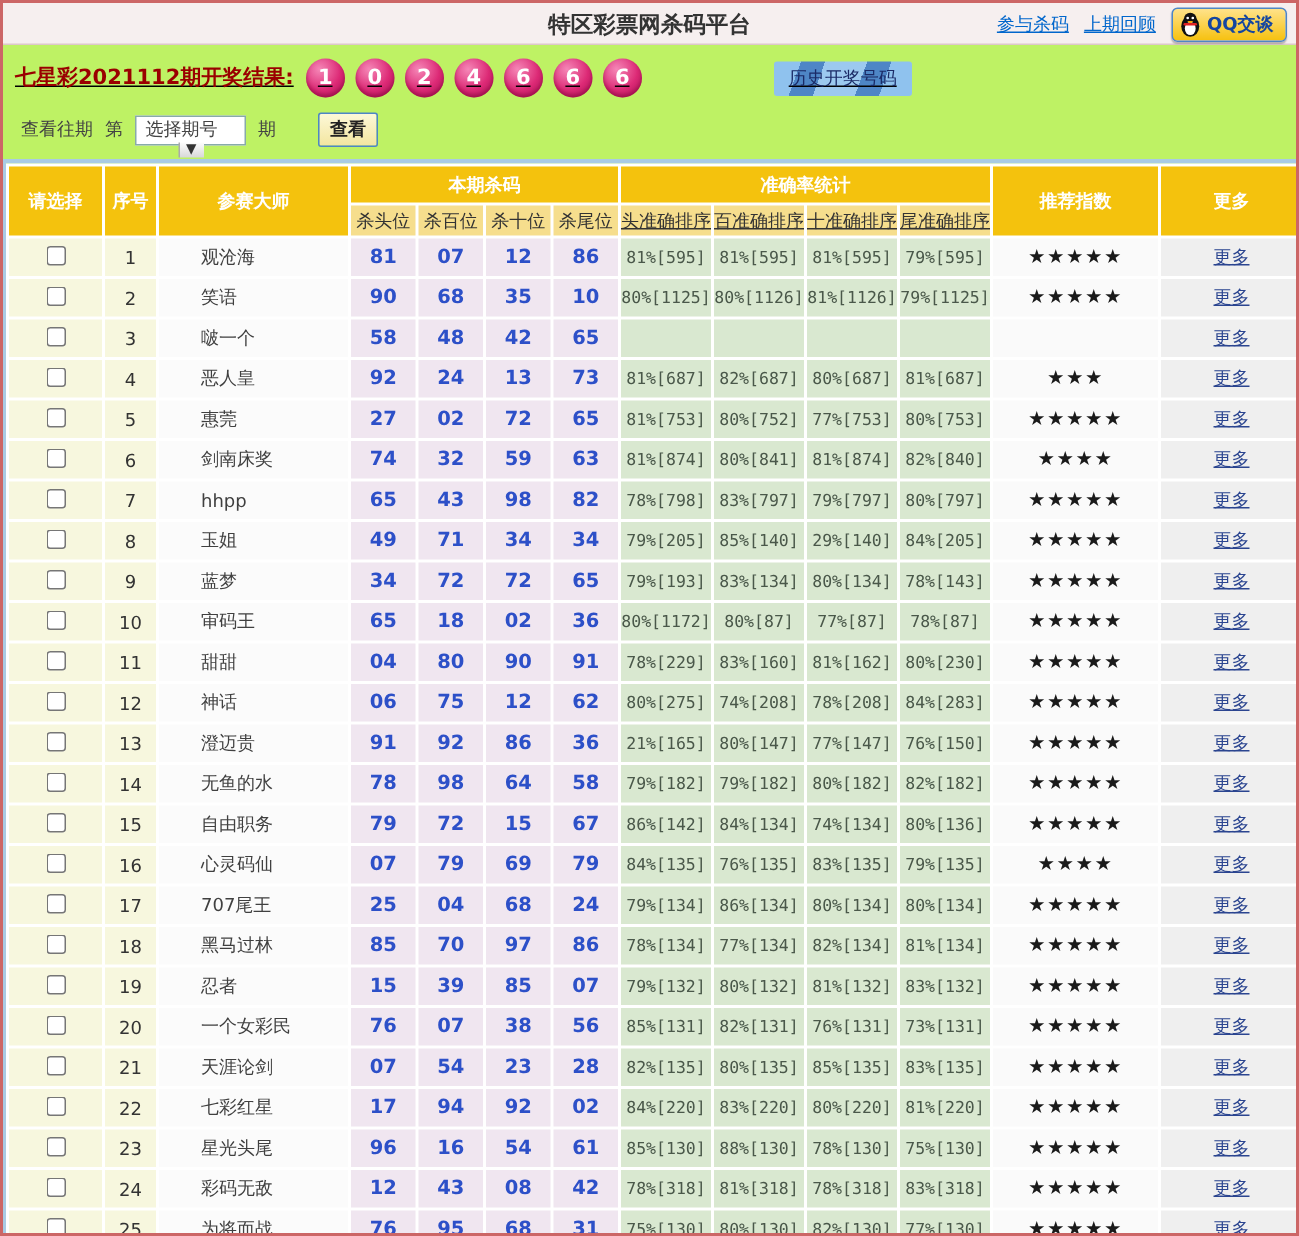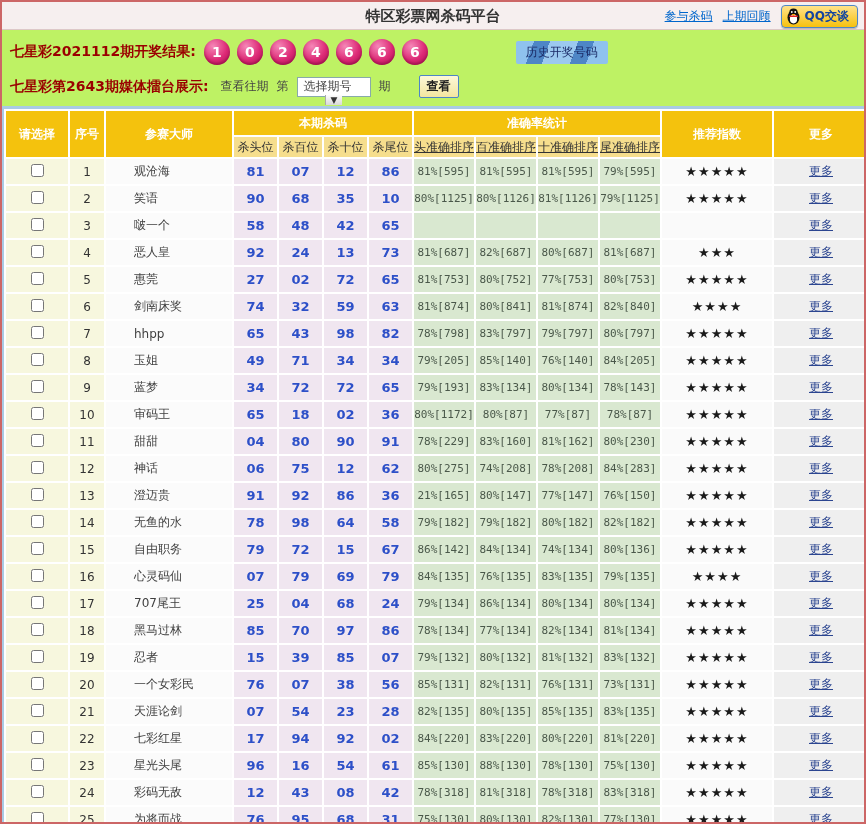--- a/index.html
+++ b/index.html
@@ -9,21 +9,21 @@
 
   
   .titlebar { height:28px; background:#f6efef; border-bottom:1px solid #ddc8c8; position:relative; }
   .page-title { position:absolute; left:0; right:0; top:5px; text-align:center; font-size:15px; font-weight:bold; color:#333; }
   .top-links { position:absolute; right:6px; top:0; height:28px; display:flex; align-items:center; gap:10px; }
   .top-link { font-size:12px; color:#06c; text-decoration:underline; cursor:pointer; }
   .qq-btn { display:flex; align-items:center; gap:4px; border:1px solid #4e86c6; border-radius:4px; background:linear-gradient(#ffe28a,#f6c10f); padding:2px 8px 2px 4px; cursor:pointer; box-shadow:0 1px 1px rgba(0,0,0,.25); }
   .qq-btn span { font-size:12px; font-weight:bold; color:#1445a0; }
 
   
-  .draw-row { display:flex; align-items:center; padding:9px 0 6px 8px; }
+  .draw-row { display:flex; align-items:center; padding:9px 0 6px 8px;text-decoration:underline; }
   .red-label { font-size:14px; font-weight:bold; color:#9a0000; margin-right:8px; white-space:nowrap; }
   .balls { display:flex; gap:7px; align-items:center; }
   .ball { width:26px; height:26px; border-radius:50%; background:radial-gradient(circle at 35% 28%, #f587b7, #dd2a76 55%, #b3155c); color:#fff; font-weight:bold; font-size:14px; display:flex; align-items:center; justify-content:center; box-shadow:inset 0 -2px 3px rgba(120,0,50,.5); }
   .history-btn { margin-left:88px; padding:3px 10px; font-size:12px; color:#1a2a66; cursor:pointer;
     background:linear-gradient(110deg,#8fc2ee 0 18%,#4e86c6 18% 34%,#9cc9ef 34% 62%,#4e86c6 62% 78%,#8fc2ee 78%); border-radius:2px; }
 
   
   .media-row { display:flex; align-items:center; padding:4px 0 8px 8px; }
   .small-text { font-size:12px; color:#444; margin:0 4px; }
   .select-box { display:flex; align-items:center; border:1px solid #8aa; background:#fff; height:20px; margin:0 4px; cursor:pointer;flex-direction:column; }
@@ -82,21 +82,20 @@
         <span class="ball">2</span>
         <span class="ball">4</span>
         <span class="ball">6</span>
         <span class="ball">6</span>
         <span class="ball">6</span>
       </div>
     <span class="history-btn">历史开奖号码</span>
   </div>
 
   <div class="media-row">
-    <span class="red-label">七星彩第2643期媒体擂台展示:</span>
     <span class="small-text">查看往期</span>
     <span class="small-text">第</span>
     <span class="select-box">
       <span class="sel-val">选择期号</span>
       <span class="select-arrow">▼</span>
     </span>
     <span class="small-text">期</span>
     <span class="view-btn">查看</span>
   </div>
 
@@ -254,21 +253,21 @@
   <tr>
     <td class="c-select"><input type="checkbox" style=""></td>
     <td class="c-no">8</td>
     <td class="c-name">玉姐</td>
     <td class="c-kill">49</td>
     <td class="c-kill">71</td>
     <td class="c-kill">34</td>
     <td class="c-kill">34</td>
     <td class="c-acc">79%[205]</td>
     <td class="c-acc">85%[140]</td>
-    <td class="c-acc">76%[140]</td>
+    <td class="c-acc">29%[140]</td>
     <td class="c-acc">84%[205]</td>
     <td class="c-star">★★★★★</td>
     <td class="c-more"><a>更多</a></td>
   </tr>
 
   <tr>
     <td class="c-select"><input type="checkbox" style=""></td>
     <td class="c-no">9</td>
     <td class="c-name">蓝梦</td>
     <td class="c-kill">34</td>

